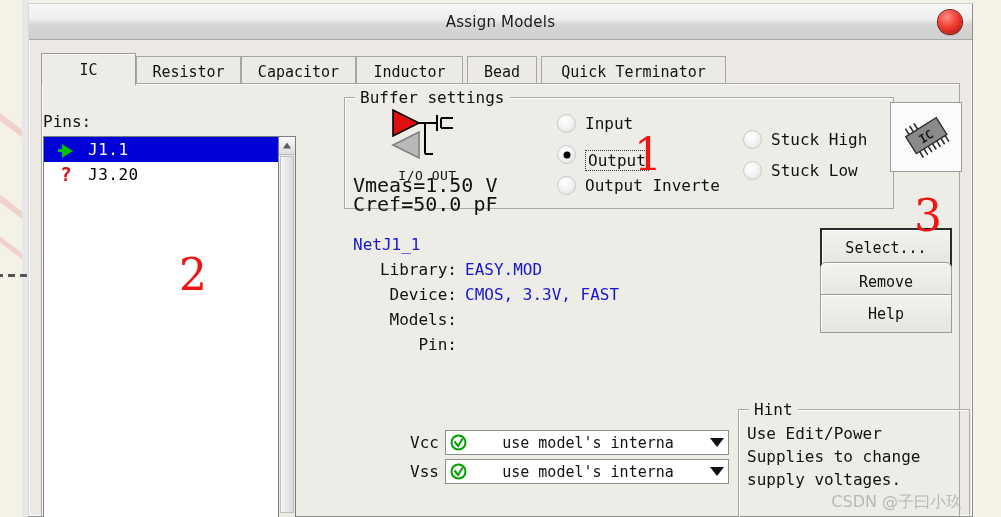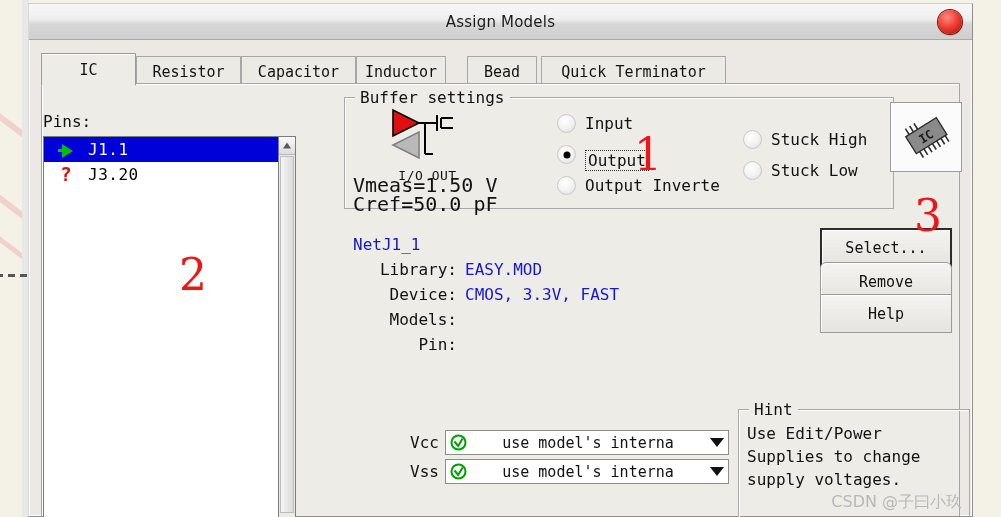--- a/index.html
+++ b/index.html
@@ -201,21 +201,21 @@
   <div id="tabstrip">
     <div class="tab active" style="left:0;width:95px;">
         <span>IC</span>
       </div>
     <div class="tab" style="left:95px;width:105px;top:3px;">
         <span>Resistor</span>
       </div>
     <div class="tab" style="left:200px;width:115px;top:3px;">
         <span>Capacitor</span>
       </div>
-    <div class="tab" style="left:315px;width:90px;top:3px;">
+    <div class="tab" style="left:315px;width:107px;top:3px;">
         <span>Inductor</span>
       </div>
     <div class="tab" style="left:426px;width:70px;top:3px;">
         <span>Bead</span>
       </div>
     <div class="tab" style="left:500px;width:185px;top:3px;">
         <span>Quick Terminator</span>
       </div>
   </div>
 

